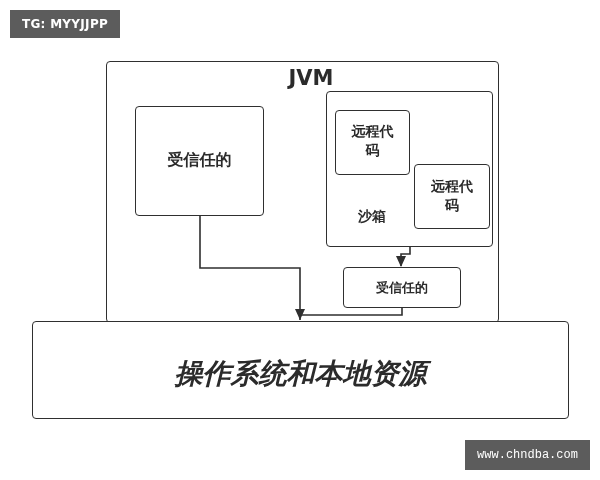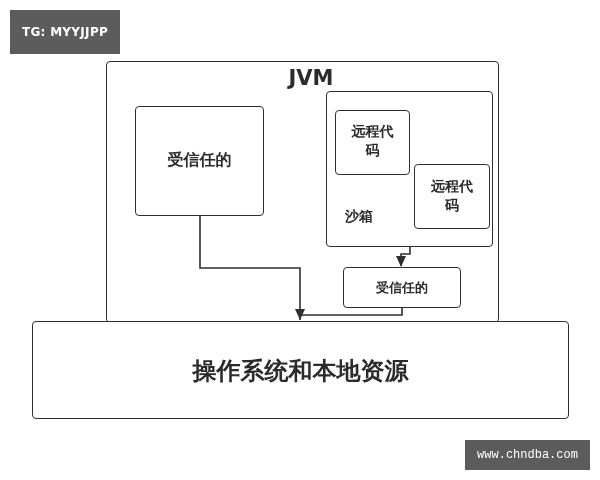--- a/index.html
+++ b/index.html
@@ -7,21 +7,21 @@
       width: 600px; height: 480px; background: #ffffff;
       position: relative; overflow: hidden;
       font-family: "DejaVu Sans", "Liberation Sans", sans-serif;
       color: #2b2b2b;
     }
     .badge {
       position: absolute; background: #5c5c5c; color: #ffffff;
       font-family: "DejaVu Sans", sans-serif; font-weight: bold;
       display: flex; align-items: center; justify-content: center;
     }
-    .tg-badge { left: 10px; top: 10px; width: 110px; height: 44px; font-size: 12px; letter-spacing: 0.3px; }
+    .tg-badge { left: 10px; top: 10px; width: 110px; height: 28px; font-size: 12px; letter-spacing: 0.3px; }
     .site-badge { left: 465px; top: 440px; width: 125px; height: 30px; font-size: 12px; font-weight: normal; font-family: Liberation Mono, monospace; }
     .box {
       position: absolute; box-sizing: border-box;
       border: 1.6px solid #2f2f2f; border-radius: 4px; background: #ffffff;
     }
     .label {
       position: absolute; color: #2b2b2b; font-weight: bold; text-align: center;
     }
     svg.arrows { position: absolute; left: 0; top: 0; }
   </style>
@@ -45,27 +45,27 @@
   <div>远程代</div>
   <div>码</div>
 </div>
 
 <div class="box" style="left:414px; top:164px; width:76px; height:65px;"></div>
 <div class="label" style="left:414px; top:177px; width:76px; font-size:14px; line-height:19px;">
   <div>远程代</div>
   <div>码</div>
 </div>
 
-<div class="label" style="left:334px; top:208px; width:50px; font-size:14px; font-weight:bold;">沙箱</div>
+<div class="label" style="left:347px; top:208px; width:50px; font-size:14px; font-weight:bold;">沙箱</div>
 
 <div class="box" style="left:343px; top:267px; width:118px; height:41px;"></div>
 <div class="label" style="left:343px; top:279px; width:118px; font-size:13px; font-weight:bold;">受信任的</div>
 
 <div class="box" style="left:32px; top:321px; width:537px; height:98px;"></div>
-<div class="label" style="left:32px; top:355px; width:537px; font-size:24px;">操作系统和本地资源</div>
+<div class="label" style="left:32px; top:355px; width:537px; font-size:28px;font-style:italic;">操作系统和本地资源</div>
 
 <svg class="arrows" width="600" height="480">
   <defs>
     <marker id="arrowhead" markerWidth="10" markerHeight="10" refX="5" refY="9" orient="auto-start-reverse" markerUnits="userSpaceOnUse">
       <path d="M0,0 L10,0 L5,10 Z" fill="#2f2f2f"></path>
     </marker>
   </defs>
 
   <polyline points="200,216 200,268 300,268 300,320" fill="none" stroke="#2f2f2f" stroke-width="1.6"></polyline>
   <path d="M295,309 L305,309 L300,320 Z" fill="#2f2f2f"></path>

